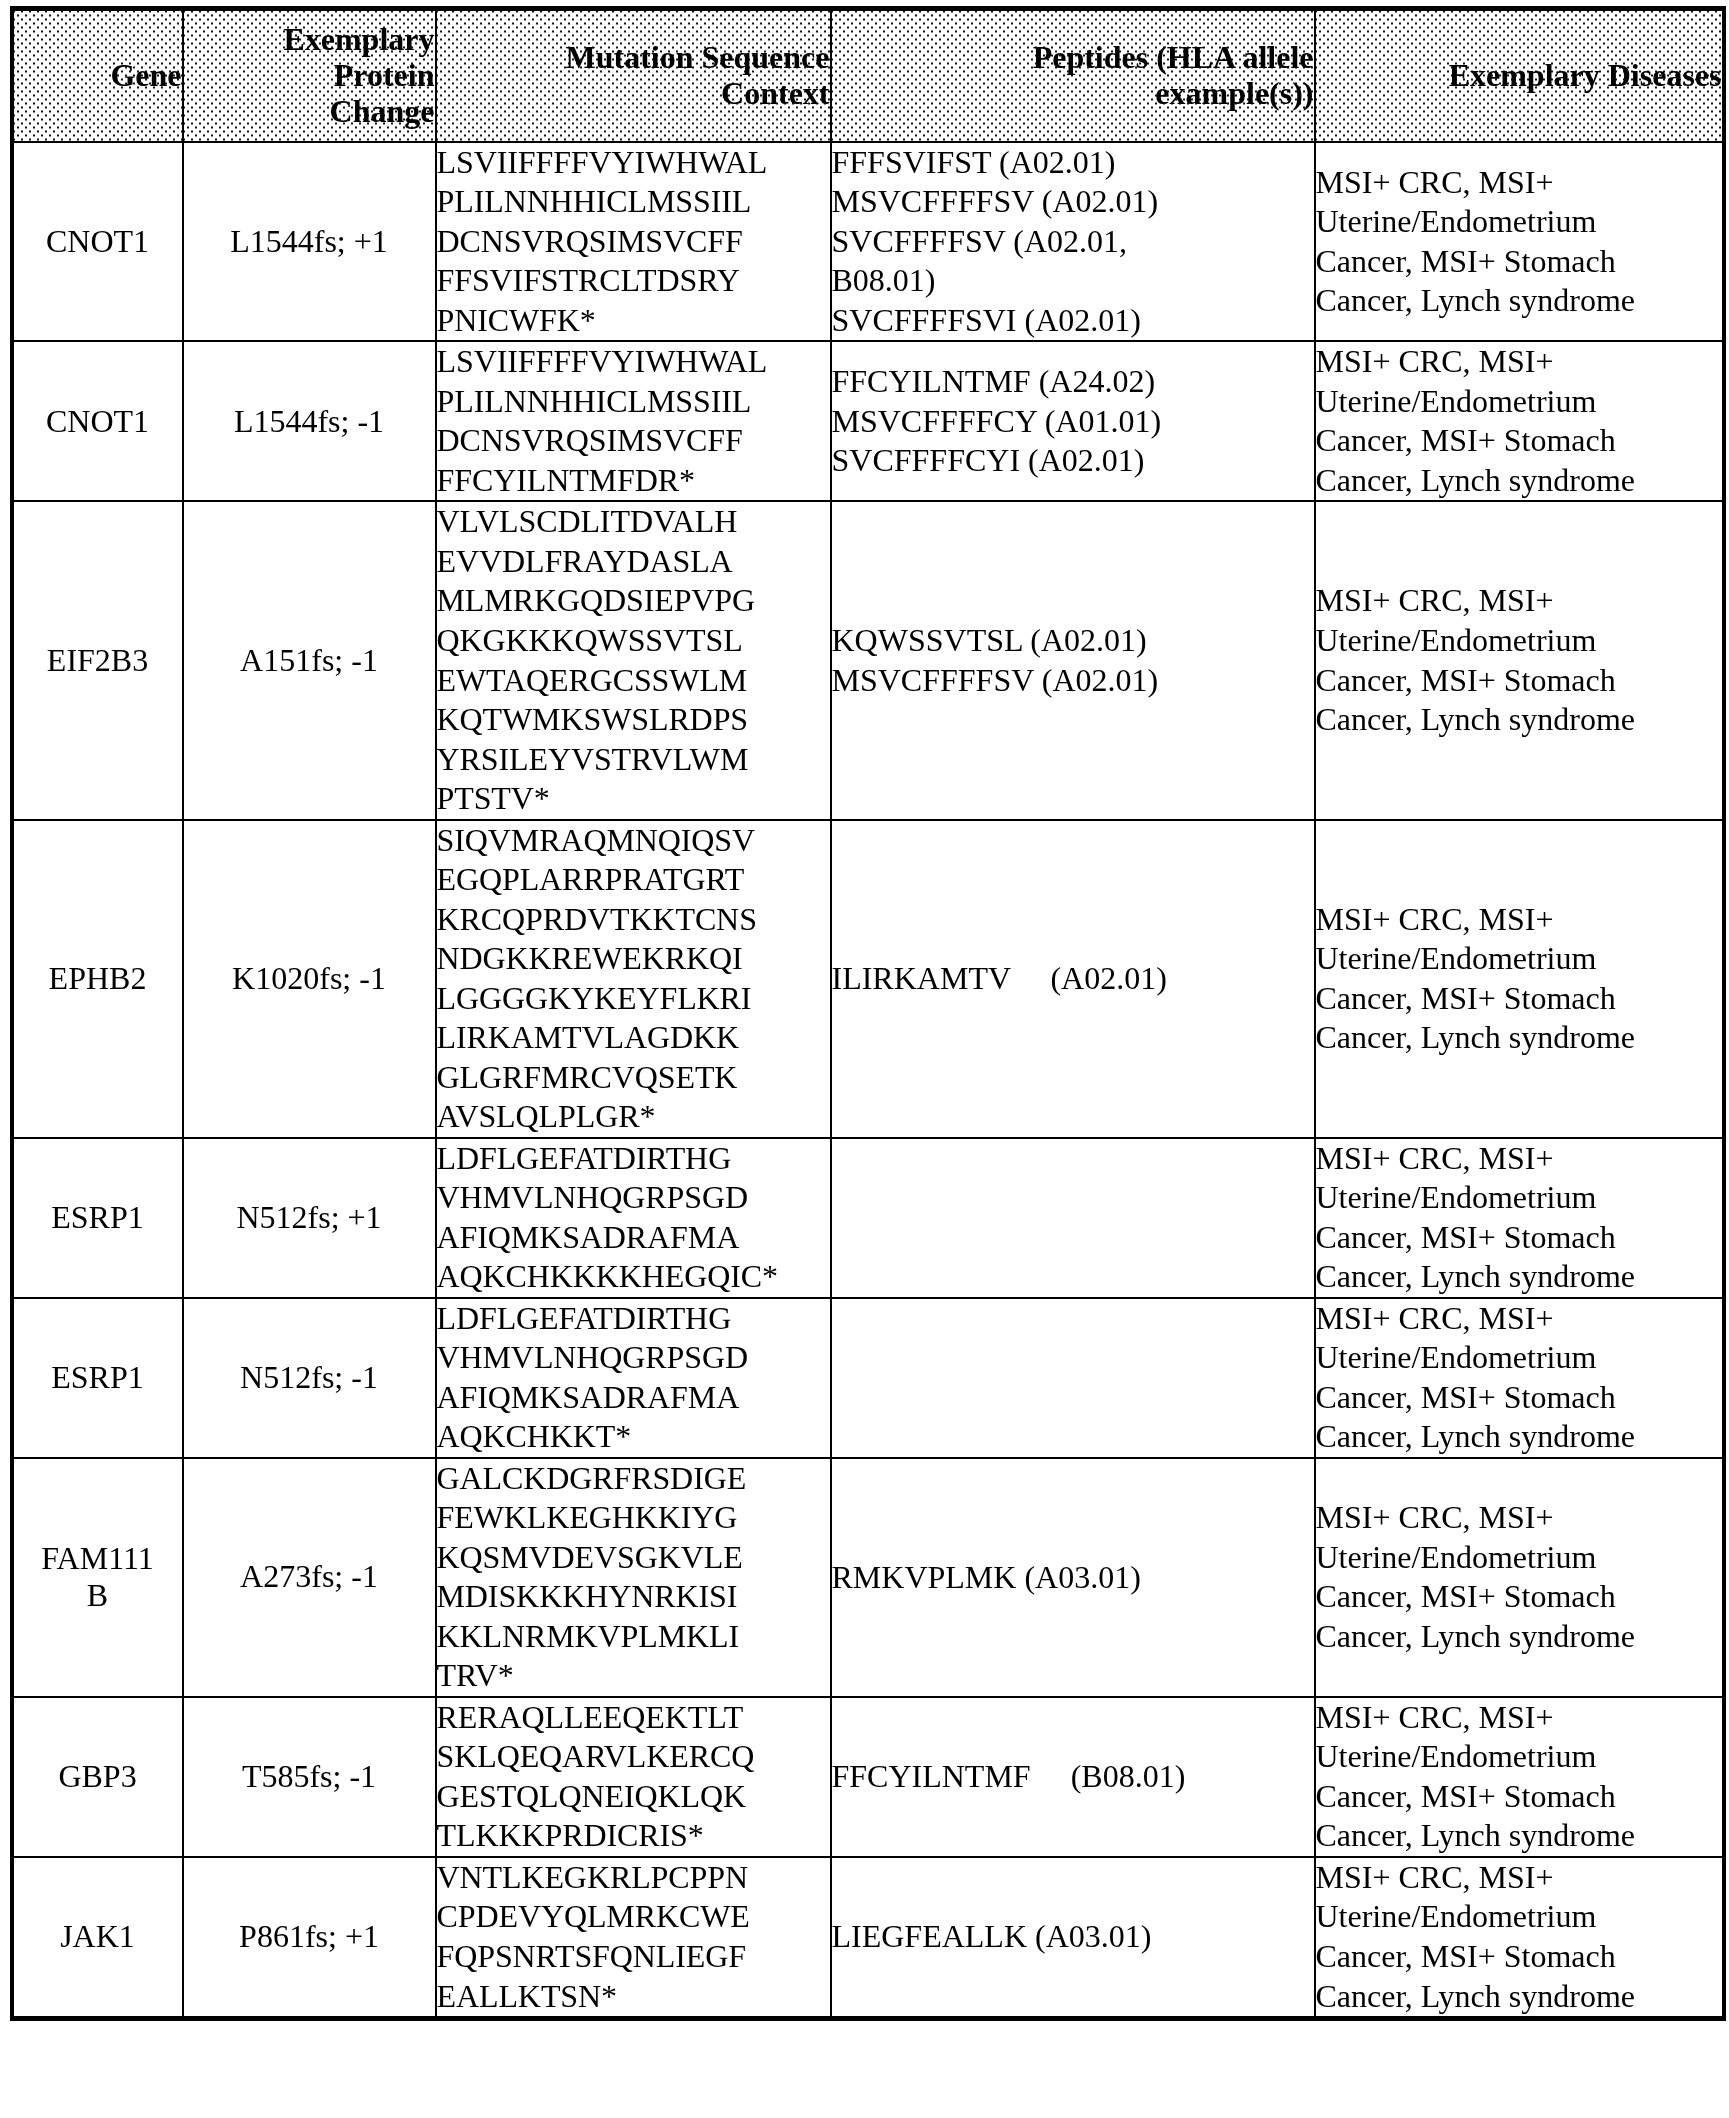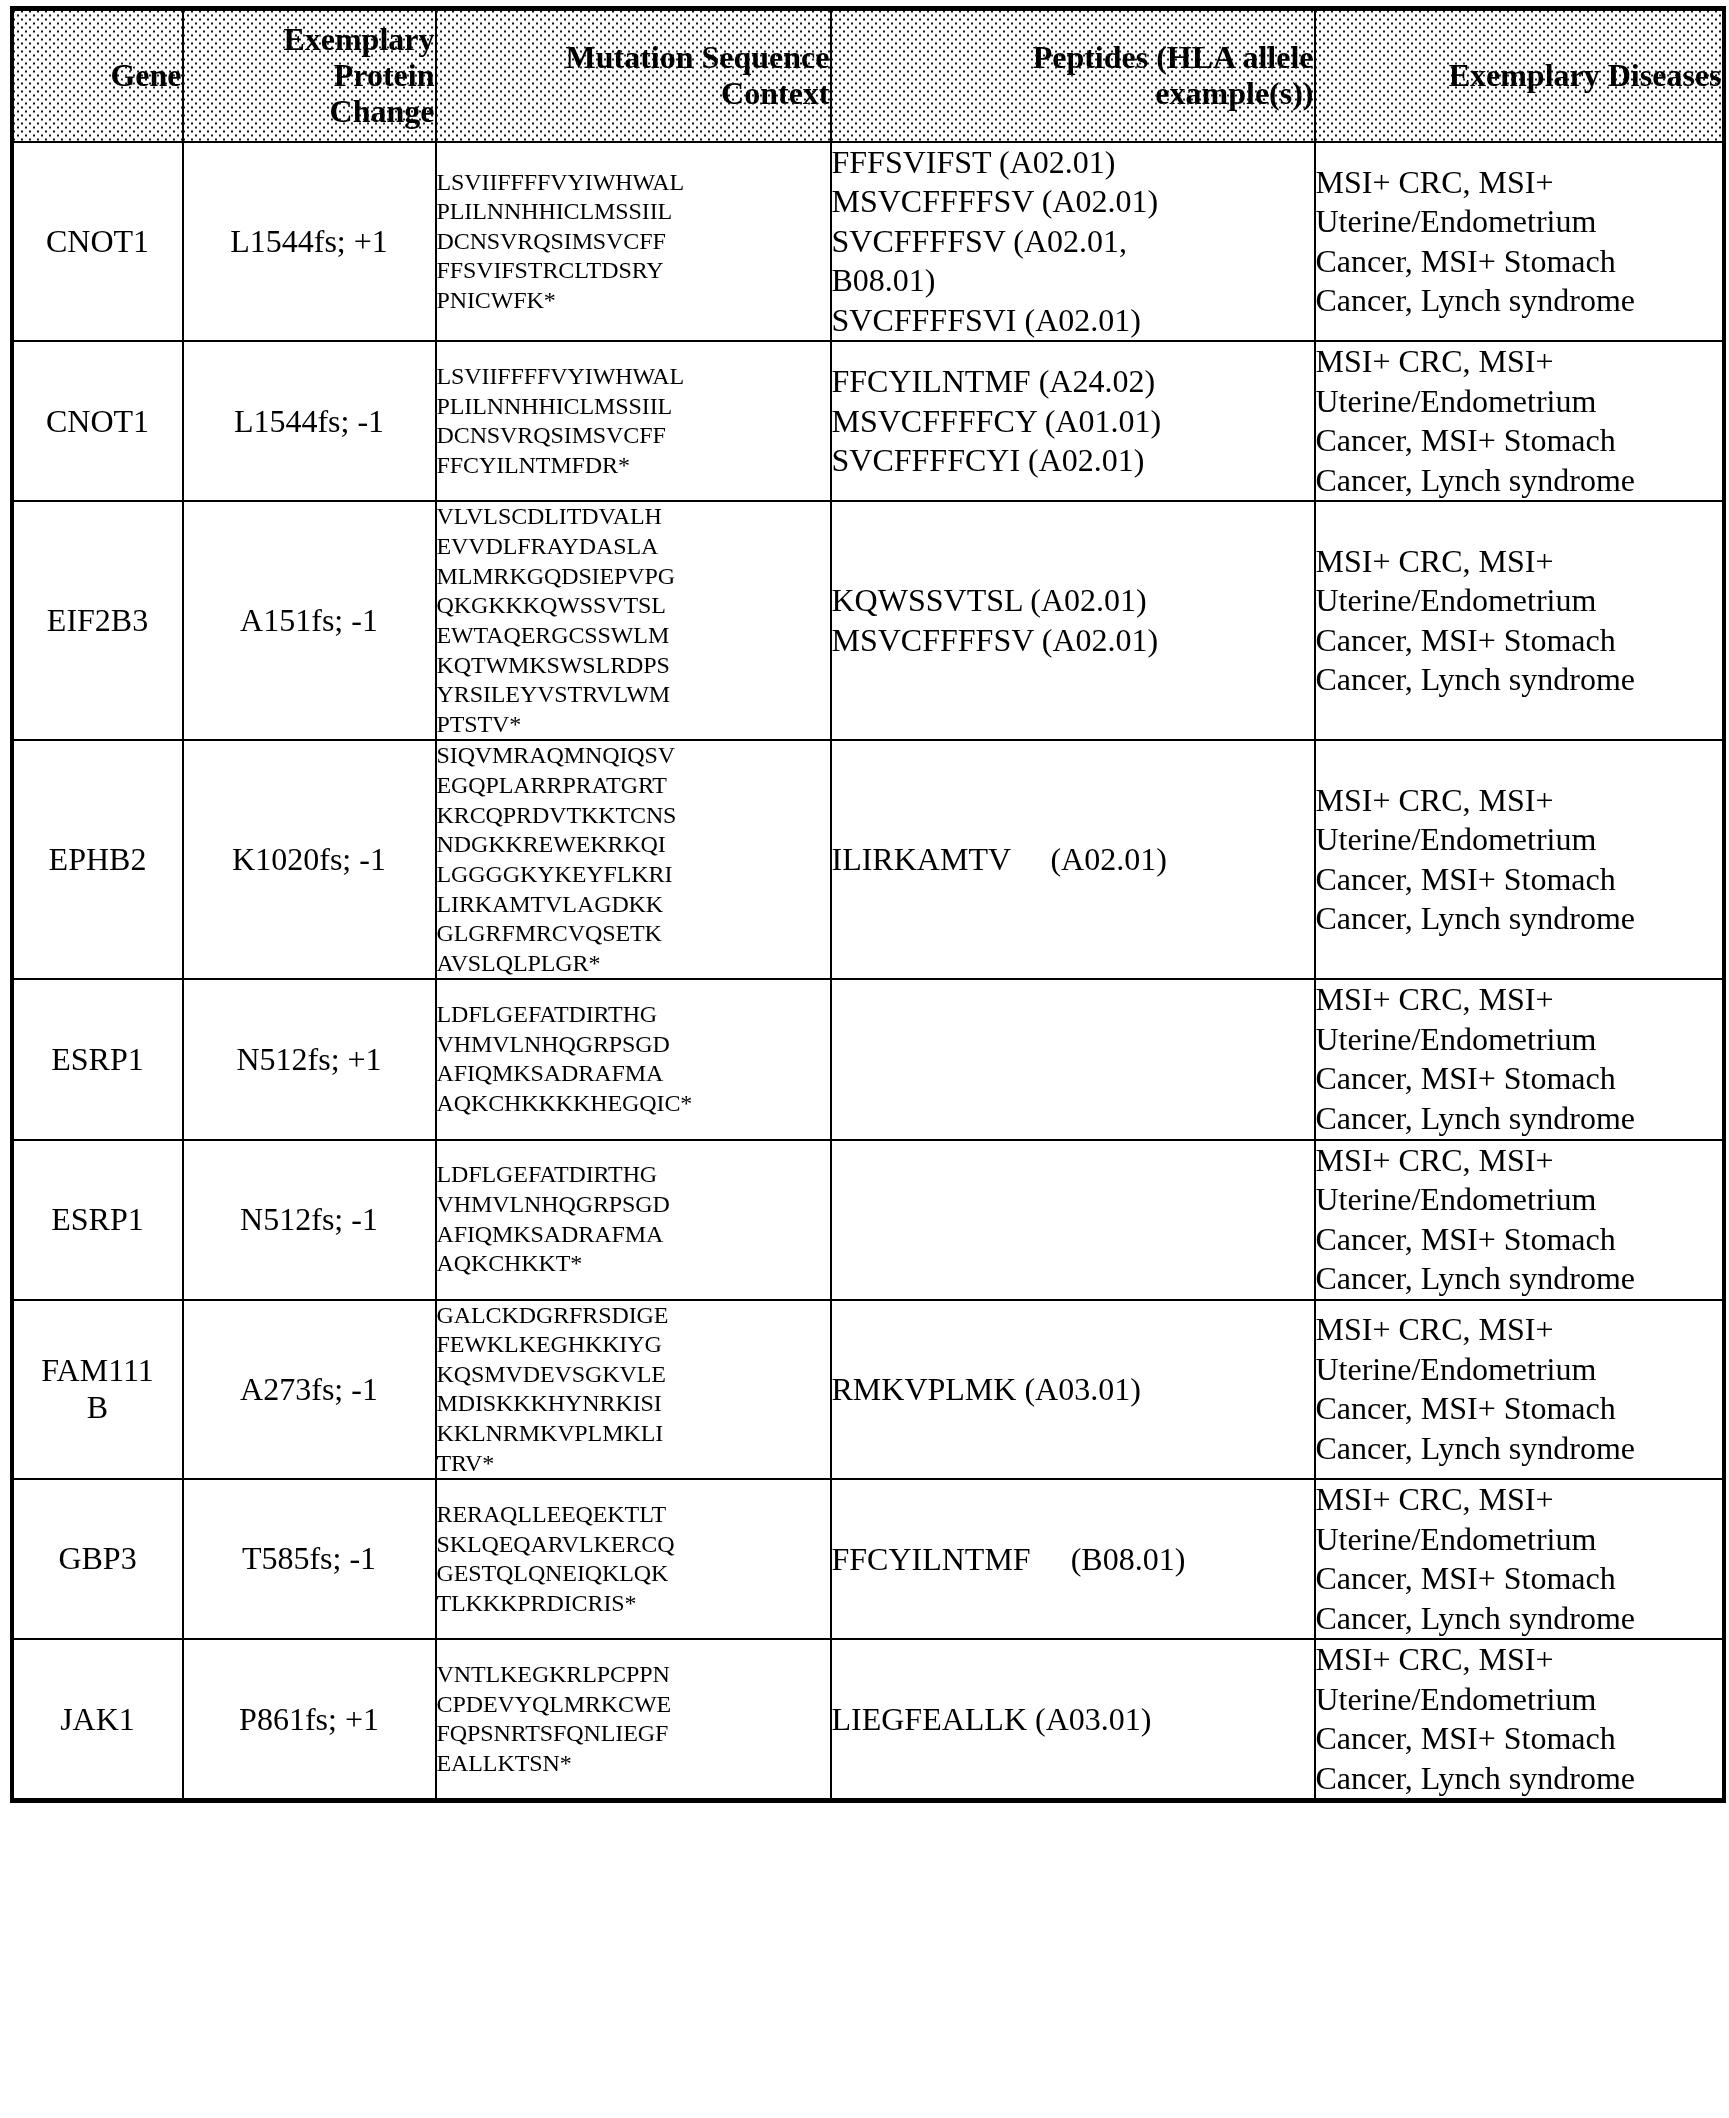--- a/index.html
+++ b/index.html
@@ -65,21 +65,21 @@
   td.gene, td.change {
     text-align: center;
     font-size: 32px;
     line-height: 1.18;
     padding: 3.2px 1.6px;
   }
   td.gene .gl, td.change .cl { display: block; }
 
   td.seq {
     text-align: left;
-    font-size: 24px;
+    font-size: 32px;
     line-height: 1.235;
     padding: 2.4px 0 4px 4.7px;
     vertical-align: middle;
     letter-spacing: -0.1px;
     white-space: nowrap;
   }
   td.seq .sl { display: block; }
 
   td.pep {
     text-align: left;

